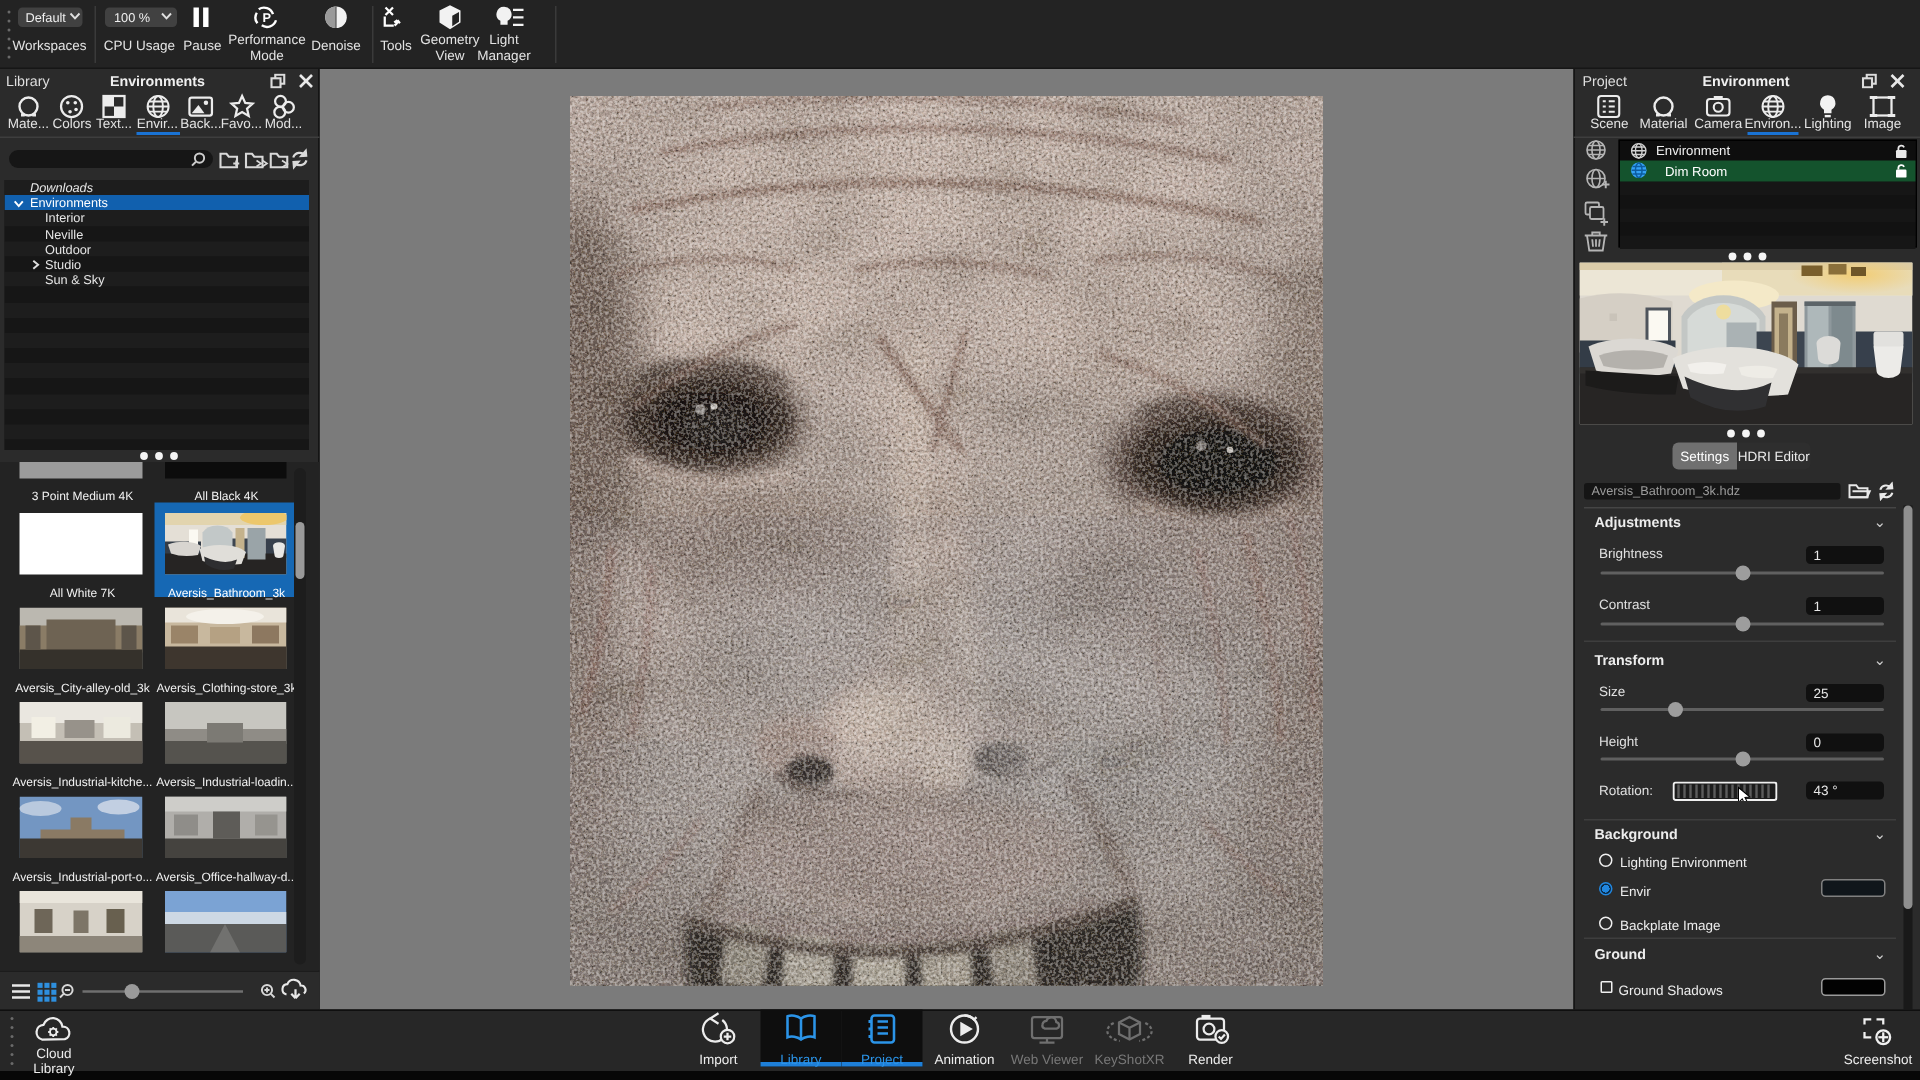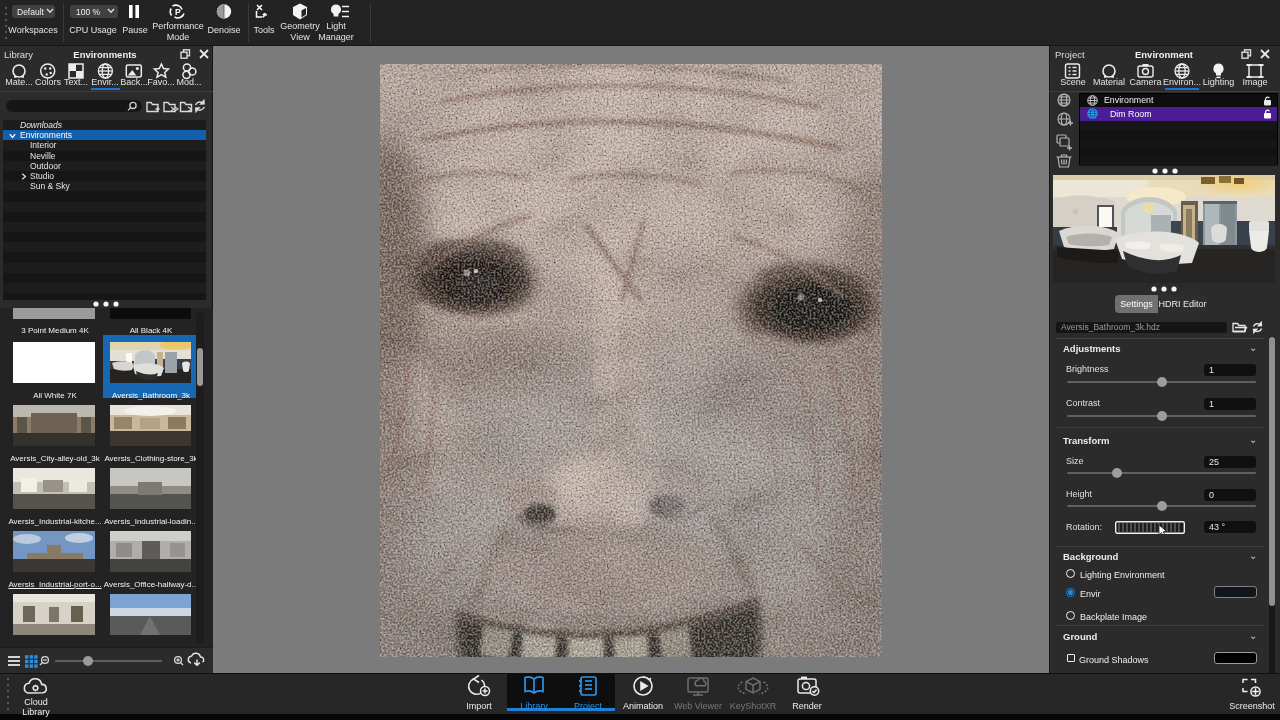--- a/index.html
+++ b/index.html
@@ -432,21 +432,21 @@
       <rect y="28" width="82" height="13" fill="#3c3833"></rect>
     </svg>
     <svg class="abs" style="left:110px;top:223px;" width="81" height="41" viewBox="0 0 81 41">
       <rect width="81" height="41" fill="#b0aeaa"></rect>
       <rect y="0" width="81" height="10" fill="#cecdc9"></rect>
       <rect x="32" y="10" width="18" height="18" fill="#5e5c58"></rect>
       <rect x="6" y="12" width="16" height="14" fill="#8f8d89"></rect>
           <rect x="60" y="12" width="15" height="14" fill="#96948f"></rect>
       <rect y="28" width="81" height="13" fill="#45433f"></rect>
     </svg>
-    <div class="tl" style="left:7px;top:272px;text-decoration:underline;">Aversis_Industrial-port-o...</div>
+    <div class="tl" style="left:7px;top:272px;">Aversis_Industrial-port-o...</div>
     <div class="tl" style="left:103px;top:272px;">Aversis_Office-hallway-d...</div>
 
     <svg class="abs" style="left:13px;top:286px;" width="82" height="41" viewBox="0 0 82 41">
       <rect width="82" height="41" fill="#d7d2c8"></rect>
       <rect y="0" width="82" height="8" fill="#e9e5db"></rect>
       <rect x="10" y="12" width="12" height="16" fill="#6e6658"></rect>
           <rect x="36" y="13" width="10" height="15" fill="#7d7567"></rect>
           <rect x="58" y="12" width="12" height="16" fill="#68604f"></rect>
       <rect y="30" width="82" height="11" fill="#8d867a"></rect>
     </svg>
@@ -608,21 +608,21 @@
               <line x1="1.3" y1="3" x2="9.7" y2="3"></line>
               <line x1="1.3" y1="8" x2="9.7" y2="8"></line>
             </g>
           </svg>
       <span style="position:absolute;left:24px;top:1px;font-size:8.8px;color:#efefef;">Environment</span>
       <svg style="position:absolute;right:5px;top:1.5px;" width="9" height="10" viewBox="0 0 9 10">
             <rect x="1" y="4" width="7" height="5.4" rx="0.8" fill="#e8e8e8"></rect>
             <path d="M2.6 4 v-1.2 a2 2 0 0 1 3.8 -0.6" stroke="#e8e8e8" stroke-width="1.2" fill="none"></path>
           </svg>
     </div>
-    <div style="height:13.5px;background:#4c1d95;position:relative;">
+    <div style="height:13.5px;background:#14532d;position:relative;">
       <svg style="position:absolute;left:7px;top:1px;" width="11" height="11" viewBox="0 0 11 11">
             <circle cx="5.5" cy="5.5" r="5.2" fill="#35a2f5"></circle>
             <g stroke="#0d5da0" stroke-width="1" fill="none">
               <ellipse cx="5.5" cy="5.5" rx="2.2" ry="4.8"></ellipse>
               <line x1="0.7" y1="5.5" x2="10.3" y2="5.5"></line>
               <line x1="1.3" y1="3" x2="9.7" y2="3"></line>
               <line x1="1.3" y1="8" x2="9.7" y2="8"></line>
             </g>
           </svg>
       <span style="position:absolute;left:30px;top:1.5px;font-size:8.8px;color:#fff;">Dim Room</span>

